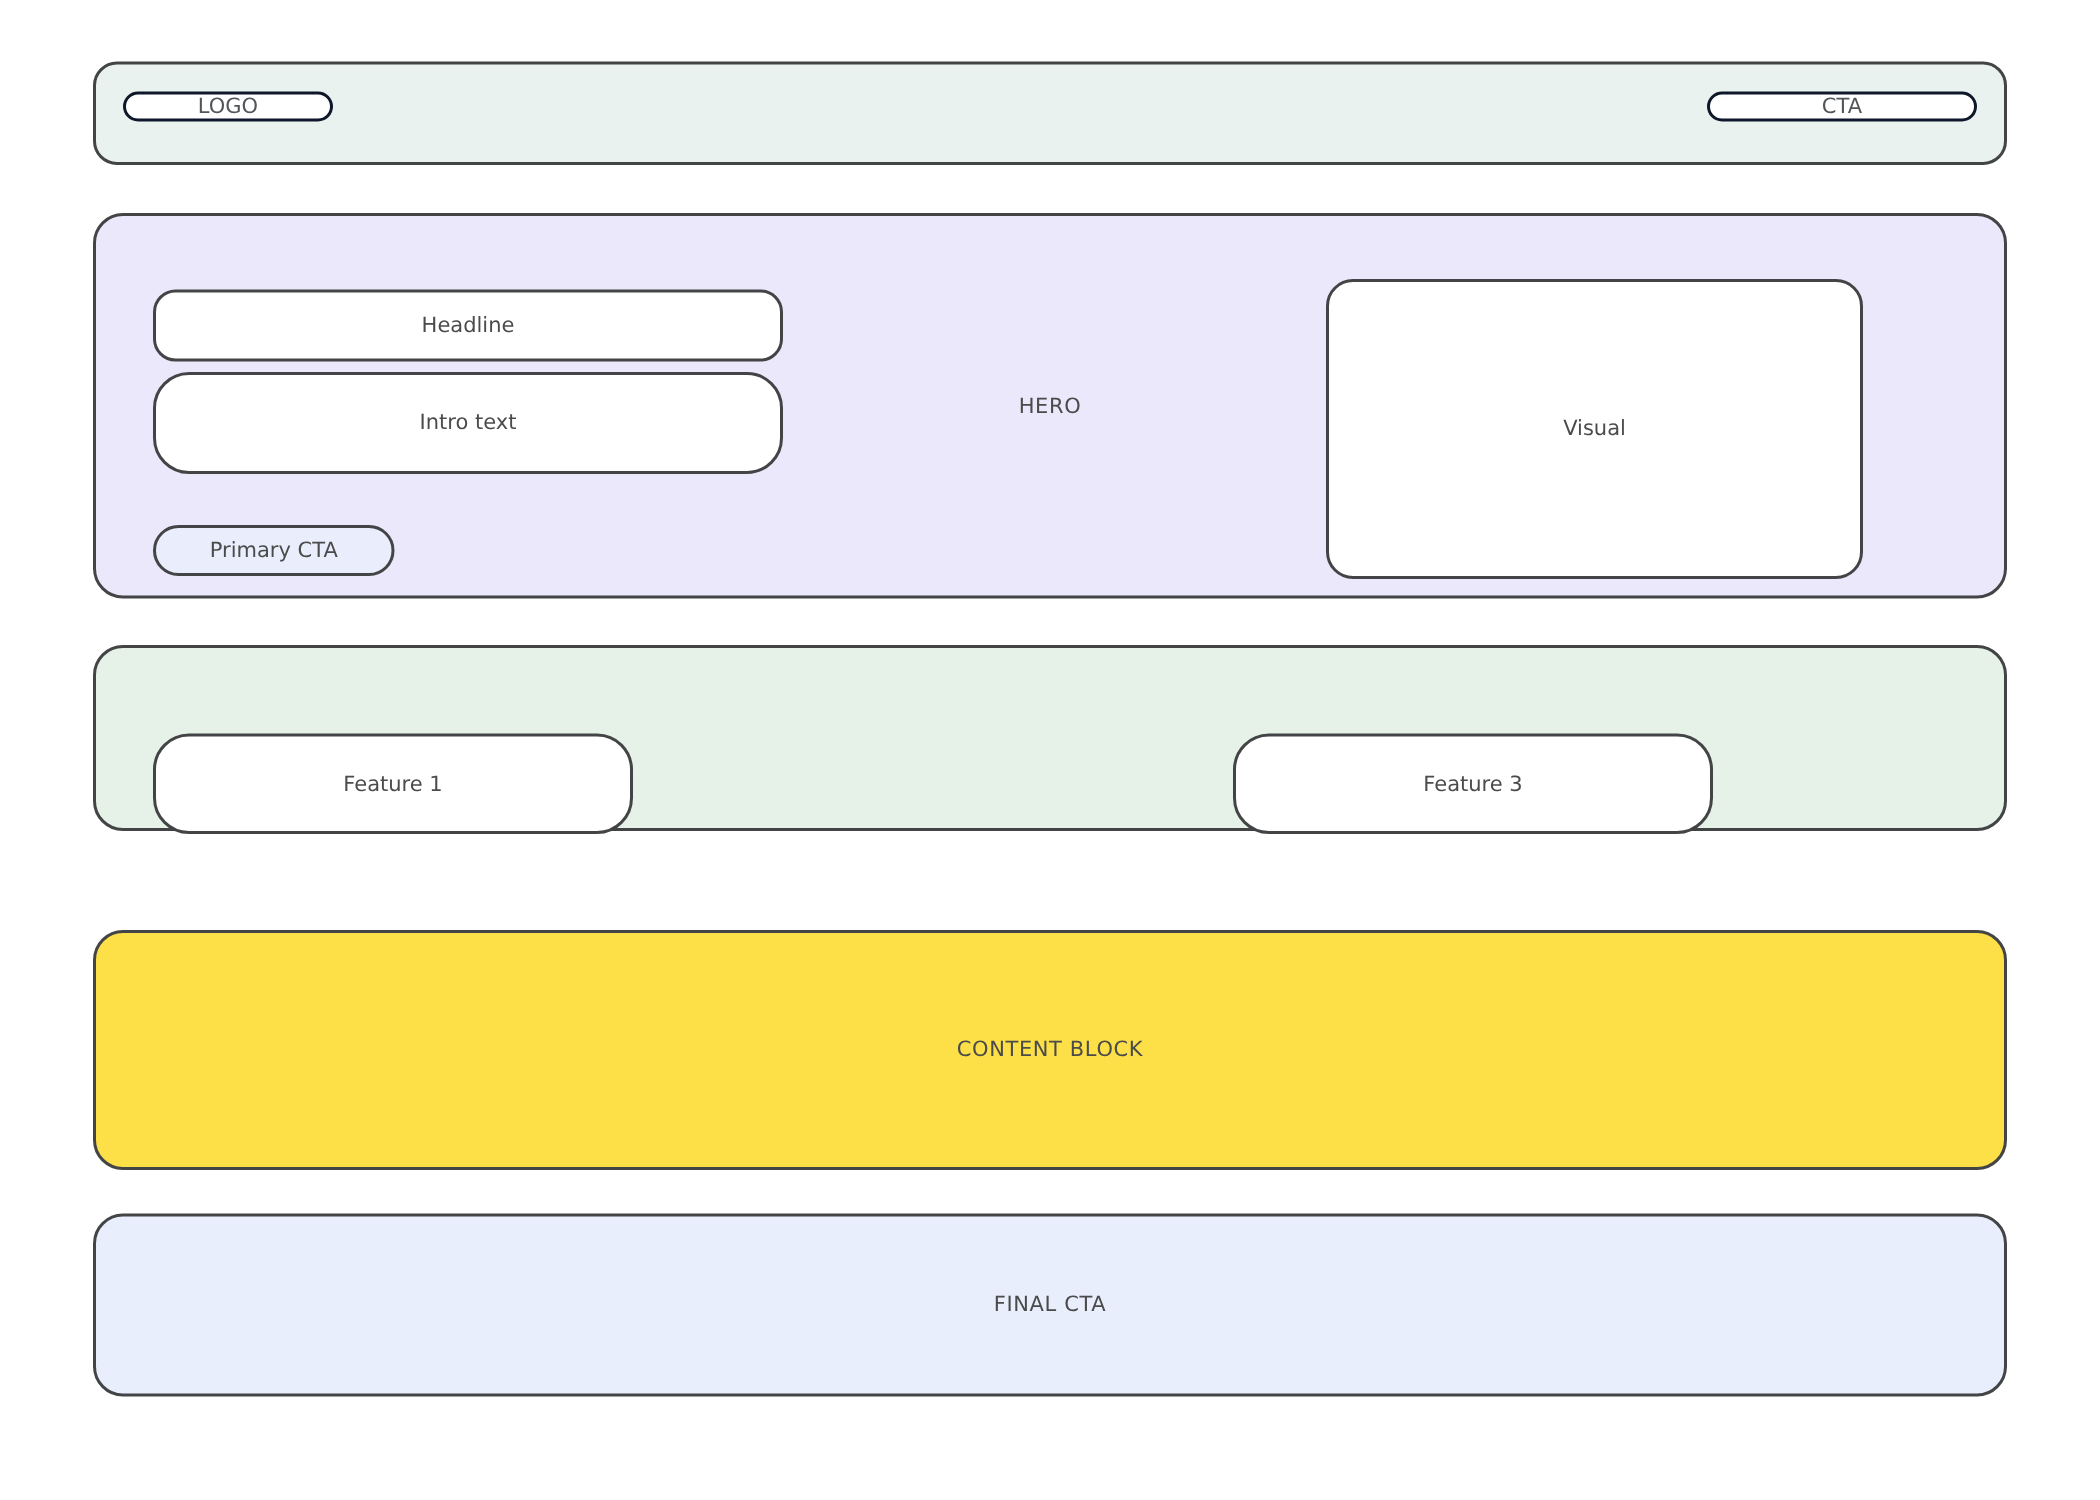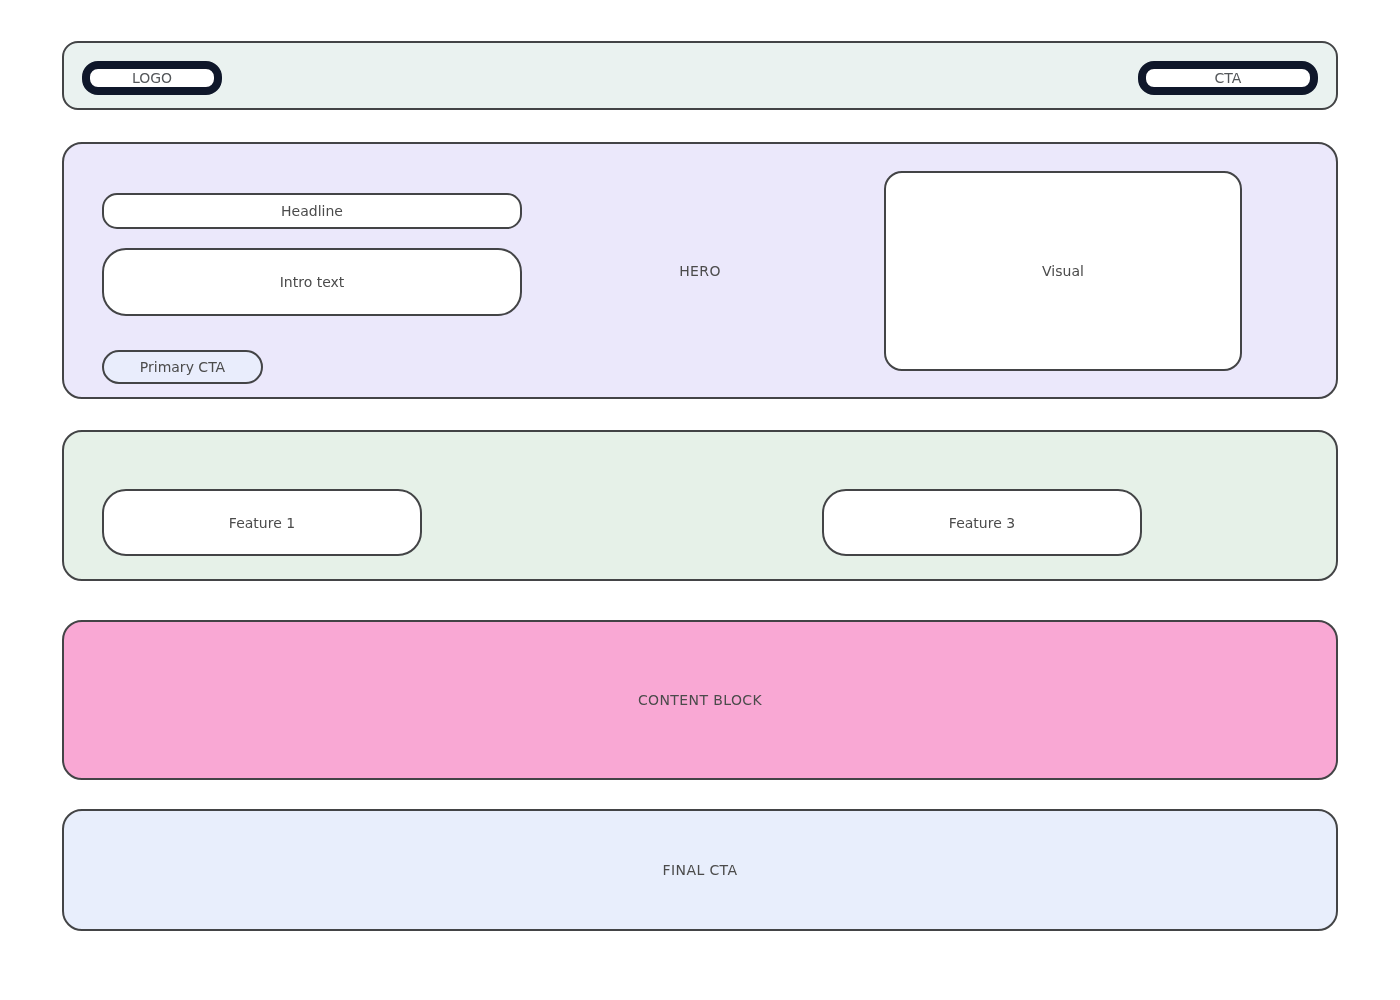--- a/index.html
+++ b/index.html
@@ -14,28 +14,28 @@
   }
   .section {
     position: absolute;
     left: 62px;
     width: 1276px;
     border: 2px solid #434446;
     box-sizing: border-box;
   }
   .header        { top: 41px;  height: 69px;  border-radius: 16px; }
   .hero          { top: 142px; height: 257px; border-radius: 20px; }
-  .features      { top: 430px; height: 151px; border-radius: 20px; }
+  .features      { top: 430px; height: 124px; border-radius: 20px; }
   .content-block { top: 620px; height: 160px; border-radius: 20px; }
   .final-cta     { top: 809px; height: 122px; border-radius: 20px; padding-left: 40px; }
 
   .pill {
     position: absolute;
-    height: 34px;
-    border: 8px solid #0f172a;
+    height: 20px;
+    border: 2px solid #0f172a;
     border-radius: 16px;
     background: #ffffff;
     box-sizing: border-box;
     display: flex;
     align-items: center;
     justify-content: center;
     font-size: 14px;
     color: #535659;
   }
   .logo-pill { left: 18px;  top: 18px; width: 140px; }
@@ -46,27 +46,27 @@
     border: 2px solid #434446;
     border-radius: 24px;
     background: #ffffff;
     box-sizing: border-box;
     display: flex;
     align-items: center;
     justify-content: center;
     font-size: 14px;
     color: #4b4b4b;
   }
-  .headline-box { left: 38px; top: 49px;  width: 420px; height: 36px; border-radius: 15px; }
+  .headline-box { left: 38px; top: 49px;  width: 420px; height: 48px; border-radius: 15px; }
   .intro-box    { left: 38px; top: 104px; width: 420px; height: 68px; }
   .primary-cta {
     left: 38px; top: 190px; width: 161px; height: 34px;
     border-radius: 17px; font-size: 14px;
   }
-  .visual-box { left: 820px; top: 27px; width: 358px; height: 200px; border-radius: 18px; }
+  .visual-box { left: 820px; top: 42px; width: 358px; height: 200px; border-radius: 18px; }
 
   .feature-box { top: 57px; width: 320px; height: 67px; }
   .feature-1 { left: 38px; }
   .feature-2 { left: 398px; }
   .feature-3 { left: 758px; }
 
   .section-label {
     position: absolute;
     inset: 0;
     display: flex;
@@ -94,21 +94,21 @@
     <div class="box intro-box">Intro text</div>
     <div class="box primary-cta" style="background-color: rgb(233, 237, 252); margin-top: 16px;">Primary CTA</div>
     <div class="box visual-box">Visual</div>
   </div>
 
   <div class="section features" style="background-color: rgb(230, 241, 232);">
     <div class="box feature-box feature-1">Feature 1</div>
     <div class="box feature-box feature-3">Feature 3</div>
   </div>
 
-  <div class="section content-block" style="background-color: #f9a8d4;">
+  <div class="section content-block" style="background-color: #fde047;">
     <div class="section-label">CONTENT BLOCK</div>
   </div>
 
   <div class="section final-cta" style="background-color: rgb(232, 238, 252);">
     <div class="section-label">FINAL CTA</div>
   </div>
 
 </div>
 
 </body></html>

